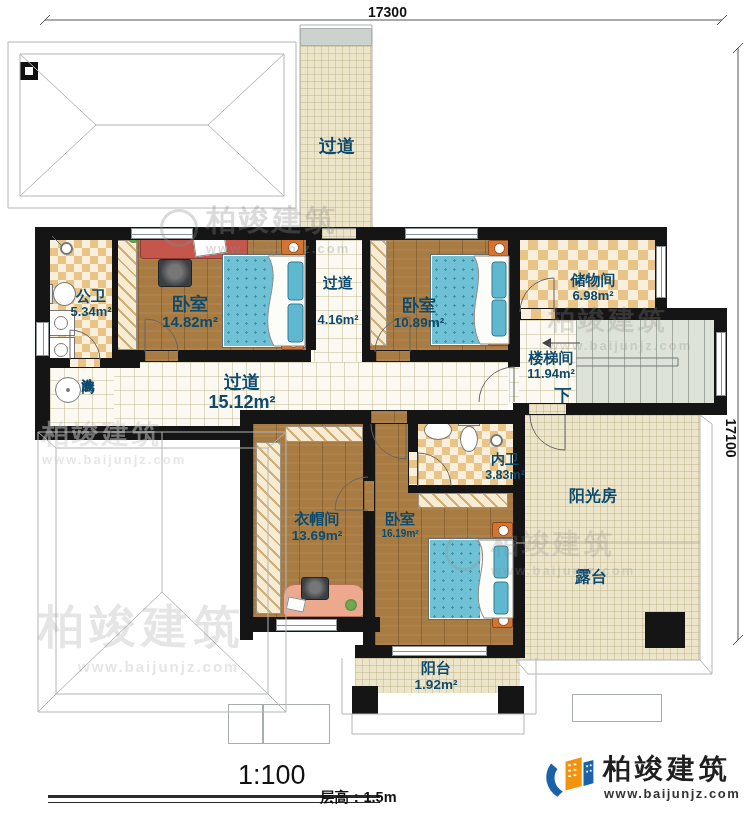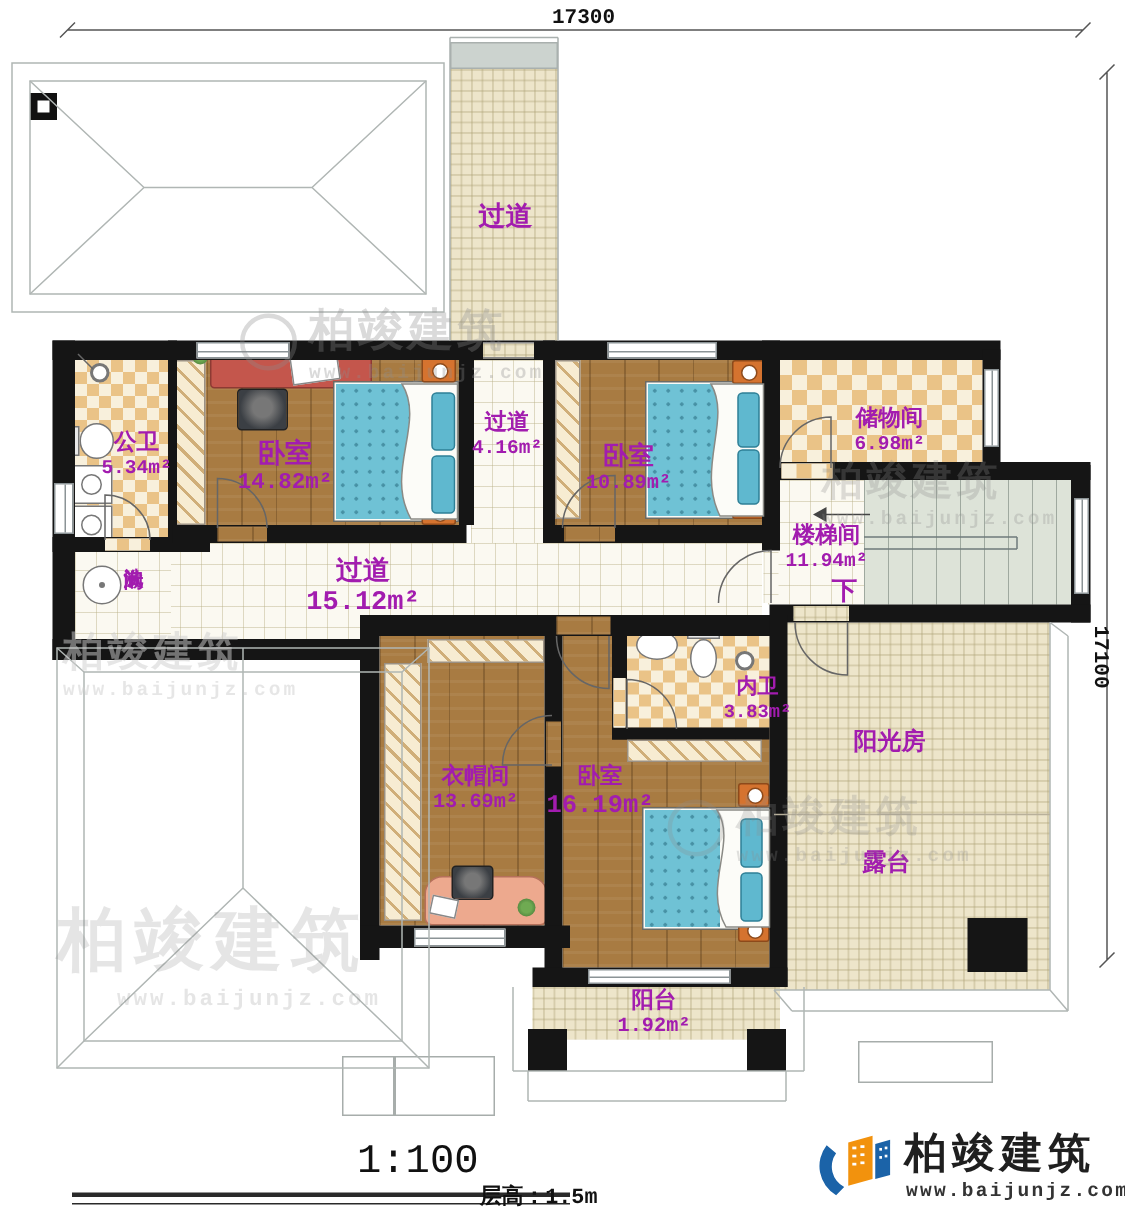--- a/index.html
+++ b/index.html
@@ -1,26 +1,26 @@
 <!DOCTYPE html>
 <html><head>
 <meta charset="utf-8">
 <style>
   html,body{margin:0;padding:0;background:#ffffff;}
   #stage{position:relative;width:750px;height:816px;background:#fff;overflow:hidden;
-         font-family:Liberation Mono, monospace;}
+         font-family:Liberation Sans, sans-serif;}
   .floor{position:absolute;z-index:10;}
   .furn{position:absolute;z-index:20;}
   .wall{position:absolute;background:#151515;z-index:30;}
   .gap{position:absolute;z-index:35;}
   .win{position:absolute;z-index:36;background:#fff;border:1px solid #8b9396;box-sizing:border-box;}
   .win.h::after{content:"";position:absolute;left:0;right:0;top:50%;border-top:1px solid #8b9396;}
   .win.v::after{content:"";position:absolute;top:0;bottom:0;left:50%;border-left:1px solid #8b9396;}
   svg.overlay{position:absolute;left:0;top:0;z-index:40;pointer-events:none;}
-  .lbl{position:absolute;z-index:50;transform:translateX(-50%);text-align:center;color:#a21caf;
+  .lbl{position:absolute;z-index:50;transform:translateX(-50%);text-align:center;color:#0c4a6e;
        font-weight:700;line-height:1.12;white-space:nowrap;}
   .lbl .ar{display:block;font-weight:700;}
   .lbl-v{writing-mode:vertical-rl;text-orientation:upright;transform:none;letter-spacing:1px;}
   .wood{background-color:#a87b42;
         background-image:repeating-linear-gradient(90deg,rgba(62,38,12,.28) 0 1px,transparent 1px 23px),
                          repeating-linear-gradient(0deg,rgba(255,255,255,.06) 0 2px,transparent 2px 9px);}
   .check16{background-color:#f8f0dc;background-image:conic-gradient(#eac387 25%,#f8f0dc 0 50%,#eac387 0 75%,#f8f0dc 0);background-size:16px 16px;}
   .check20{background-color:#f8f0dc;background-image:conic-gradient(#eac387 25%,#f8f0dc 0 50%,#eac387 0 75%,#f8f0dc 0);background-size:20px 20px;}
   .wtile{background-color:#fbf9f1;
          background-image:linear-gradient(rgba(186,176,136,.45) 1px,transparent 1px),
@@ -262,21 +262,21 @@
   <div class="lbl" style="left:91px;top:288px;font-size:15px;">
     <span>公卫</span>
     <span class="ar" style="font-size:13px;">5.34m²</span>
   </div>
   <div class="lbl" style="left:190px;top:294px;font-size:18px;">
     <span>卧室</span>
     <span class="ar" style="font-size:15px;">14.82m²</span>
   </div>
   <div class="lbl" style="left:338px;top:275px;font-size:15px;">
     <span>过道</span>
-    <span class="ar" style="font-size:13px;">4.16m²</span>
+    <span class="ar" style="font-size:13px;margin-top:21px;">4.16m²</span>
   </div>
   <div class="lbl" style="left:419px;top:296px;font-size:17px;">
     <span>卧室</span>
     <span class="ar" style="font-size:13.5px;">10.89m²</span>
   </div>
   <div class="lbl" style="left:593px;top:272px;font-size:15px;">
     <span>储物间</span>
     <span class="ar" style="font-size:13px;">6.98m²</span>
   </div>
   <div class="lbl" style="left:551px;top:350px;font-size:15px;">
@@ -292,21 +292,21 @@
   <div class="lbl" style="left:242px;top:372px;font-size:18px;">
     <span>过道</span>
     <span class="ar" style="font-size:18px;">15.12m²</span>
   </div>
   <div class="lbl" style="left:317px;top:511px;font-size:15px;">
     <span>衣帽间</span>
     <span class="ar" style="font-size:13.5px;">13.69m²</span>
   </div>
   <div class="lbl" style="left:400px;top:511px;font-size:15px;">
     <span>卧室</span>
-    <span class="ar" style="font-size:17px;">16.19m²</span>
+    <span class="ar" style="font-size:10px;">16.19m²</span>
   </div>
   <div class="lbl" style="left:468px;top:452px;font-size:14px;margin-left:37px;">
     <span>内卫</span>
     <span class="ar" style="font-size:12.5px;">3.83m²</span>
   </div>
   <div class="lbl" style="left:436px;top:660px;font-size:15px;">
     <span>阳台</span>
     <span class="ar" style="font-size:13.5px;">1.92m²</span>
   </div>
   <div class="lbl" style="left:593px;top:487px;font-size:16px;">

